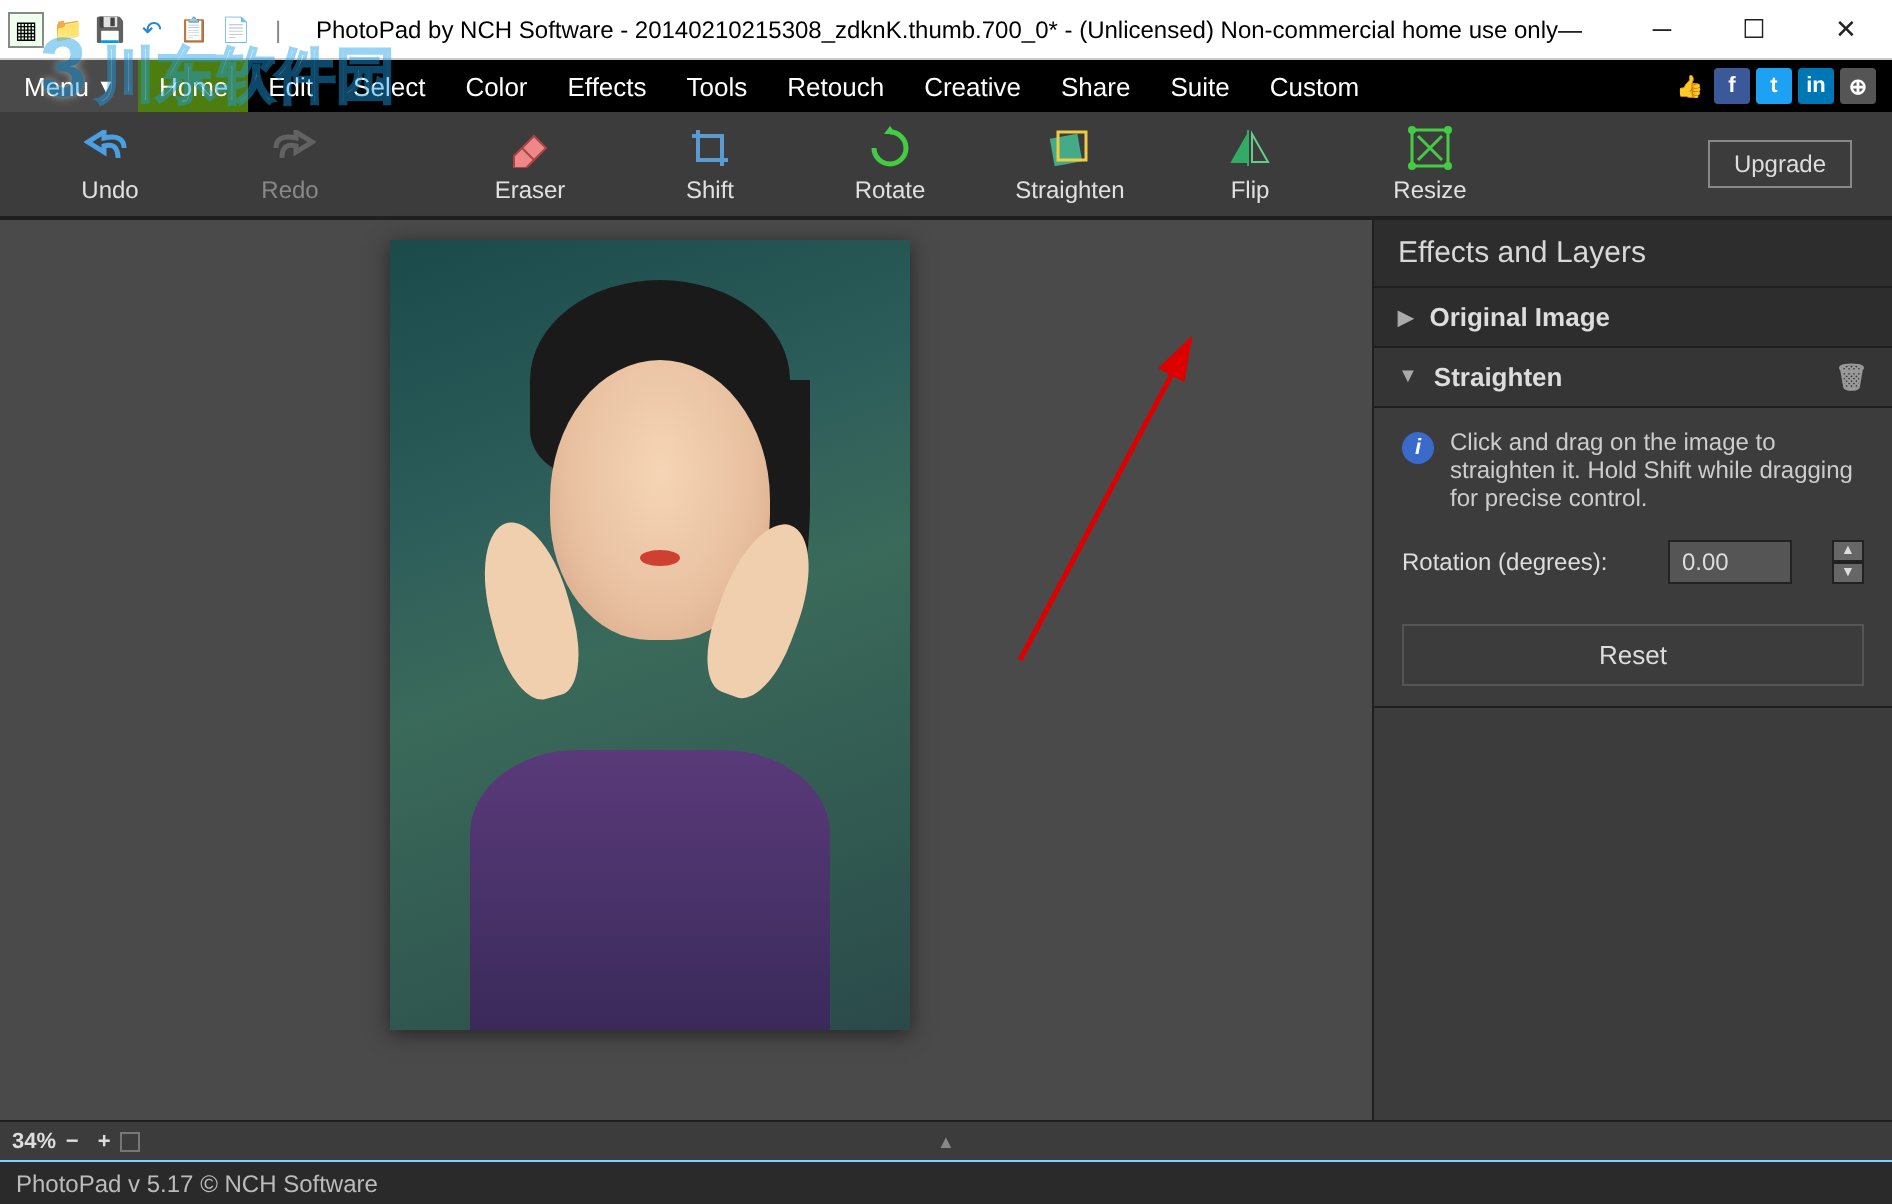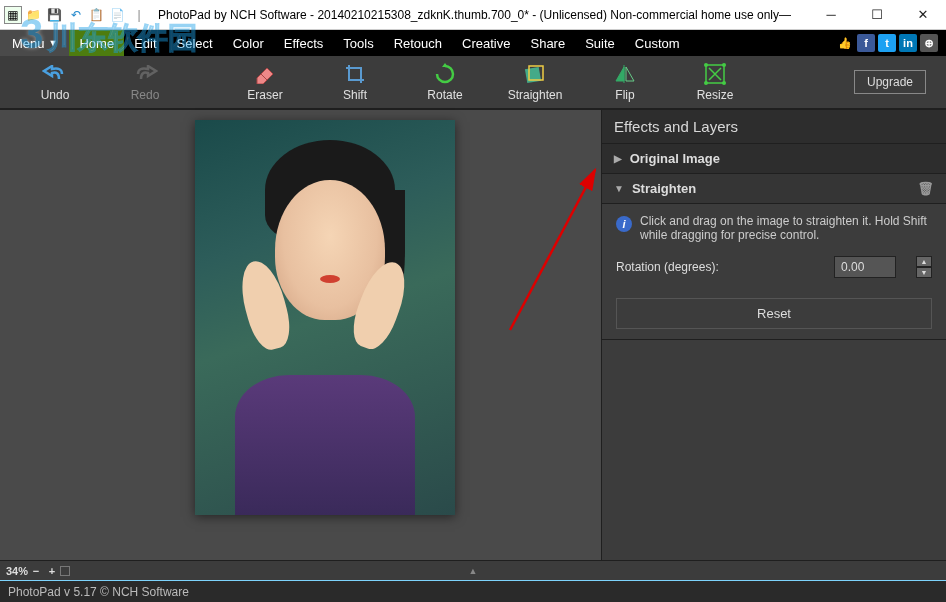--- a/index.html
+++ b/index.html
@@ -42,21 +42,21 @@
 .hair { position: absolute; top: 20px; left: 70px; width: 130px; height: 100px; background: #1a1a1a; border-radius: 60% 60% 30% 30%; }
 .hair::after { content:""; position:absolute; top:50px; right:-10px; width:25px; height:120px; background:#1a1a1a; border-radius:0 0 50% 50%; }
 .hands { position:absolute; top:140px; left:50px; width:40px; height:90px; background:#f0cfae; border-radius:50% 50% 40% 40%; transform:rotate(-15deg); }
 .hands.r { left:auto; right:55px; transform:rotate(20deg); }
 .dress { position:absolute; bottom:0; left:40px; right:40px; height:140px; background:linear-gradient(180deg,#5a3a7a 0%,#3a2a5a 100%); border-radius:30% 30% 0 0; }
 .lips { position:absolute; top:155px; left:125px; width:20px; height:8px; background:#d04030; border-radius:50%; }
 
 .arrow { position: absolute; top: 50px; left: 500px; pointer-events: none; }
 
 
-.panel { width: 344px; background: #3c3c3c; display: flex; flex-direction: column; color: #ddd; font-size: 13px; }
+.panel { width: 259px; background: #3c3c3c; display: flex; flex-direction: column; color: #ddd; font-size: 13px; }
 .panel-title { background: #2d2d2d; padding: 8px 12px; font-size: 15px; color: #d8d8d8; border-bottom: 1px solid #1f1f1f; }
 .accordion { background: #2d2d2d; padding: 7px 12px; display: flex; align-items: center; gap: 8px; border-bottom: 1px solid #1f1f1f; font-weight: bold; cursor: pointer; }
 .accordion.open { background: #353535; }
 .accordion .chev { color: #aaa; font-size: 10px; }
 .accordion .del { margin-left: auto; color: #999; font-size: 13px; }
 .panel-body { padding: 10px 14px; display: flex; flex-direction: column; gap: 14px; border-bottom: 1px solid #1f1f1f; }
 .info-row { display: flex; gap: 8px; align-items: flex-start; font-size: 12px; color: #ccc; }
 .info-row .iicon { width:16px; height:16px; background:#3a6aca; border-radius:50%; color:#fff; font-size:11px; font-style:italic; font-weight:bold; display:flex; align-items:center; justify-content:center; flex-shrink:0; margin-top:2px; }
 .ctrl-row { display: flex; align-items: center; justify-content: space-between; font-size: 12px; }
 .spinner { display: flex; gap: 20px; }

